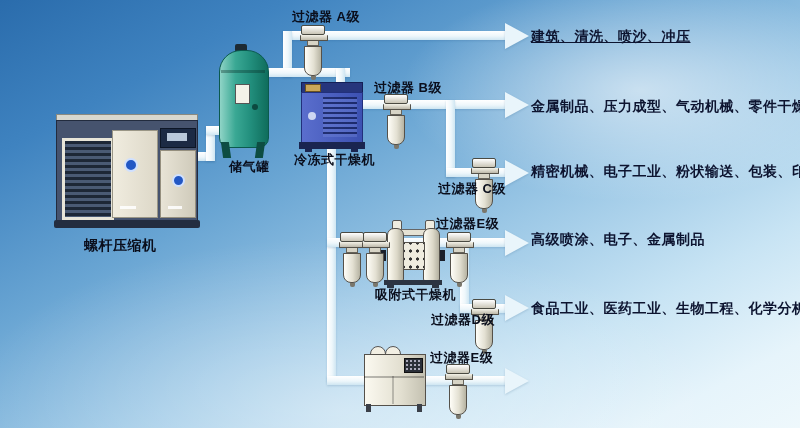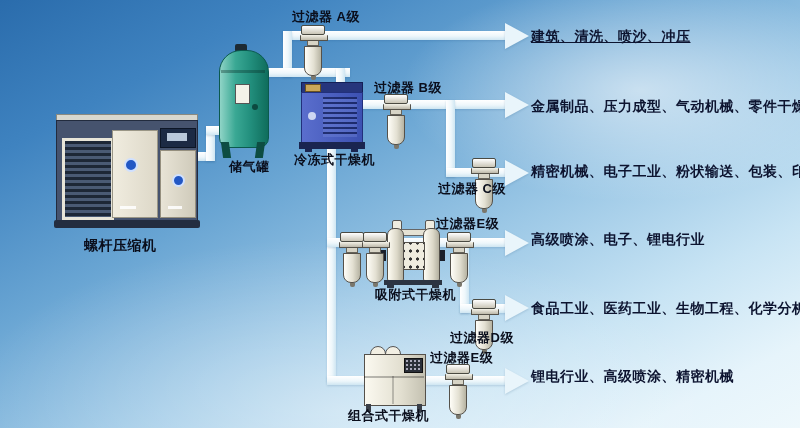--- a/index.html
+++ b/index.html
@@ -235,28 +235,26 @@
       <div class="f-neck"></div>
       <div class="f-body"></div>
       <div class="f-tip"></div>
     </div>
 
 
   <div class="lbl" style="left:292px;top:8px;">过滤器 A级</div>
   <div class="lbl" style="left:374px;top:79px;">过滤器 B级</div>
   <div class="lbl" style="left:438px;top:156px;margin-top:24px;">过滤器 C级</div>
   <div class="lbl" style="left:436px;top:215px;">过滤器E级</div>
-  <div class="lbl" style="left:431px;top:329px;margin-left:19px;">过滤器D级</div>
+  <div class="lbl" style="left:431px;top:311px;">过滤器D级</div>
   <div class="lbl" style="left:430px;top:349px;">过滤器E级</div>
   <div class="lbl" style="left:375px;top:286px;">吸附式干燥机</div>
   <div class="lbl" style="left:294px;top:151px;">冷冻式干燥机</div>
-  <div class="lbl" style="left:348px;top:407px;">组合式干燥机</div>
   <div class="lbl" style="left:229px;top:158px;font-size:13px;">储气罐</div>
   <div class="lbl" style="left:84px;top:237px;font-size:14px;">螺杆压缩机</div>
 
   <div class="app" style="top:28px;text-decoration:underline;">建筑、清洗、喷沙、冲压</div>
   <div class="app" style="top:98px;">金属制品、压力成型、气动机械、零件干燥</div>
   <div class="app" style="top:163px;">精密机械、电子工业、粉状输送、包装、印刷</div>
-  <div class="app" style="top:231px;">高级喷涂、电子、锂电行业</div>
+  <div class="app" style="top:231px;">高级喷涂、电子、金属制品</div>
   <div class="app" style="top:300px;">食品工业、医药工业、生物工程、化学分析</div>
-  <div class="app" style="top:368px;">锂电行业、高级喷涂、精密机械</div>
 
 </div>
 
 </body></html>

